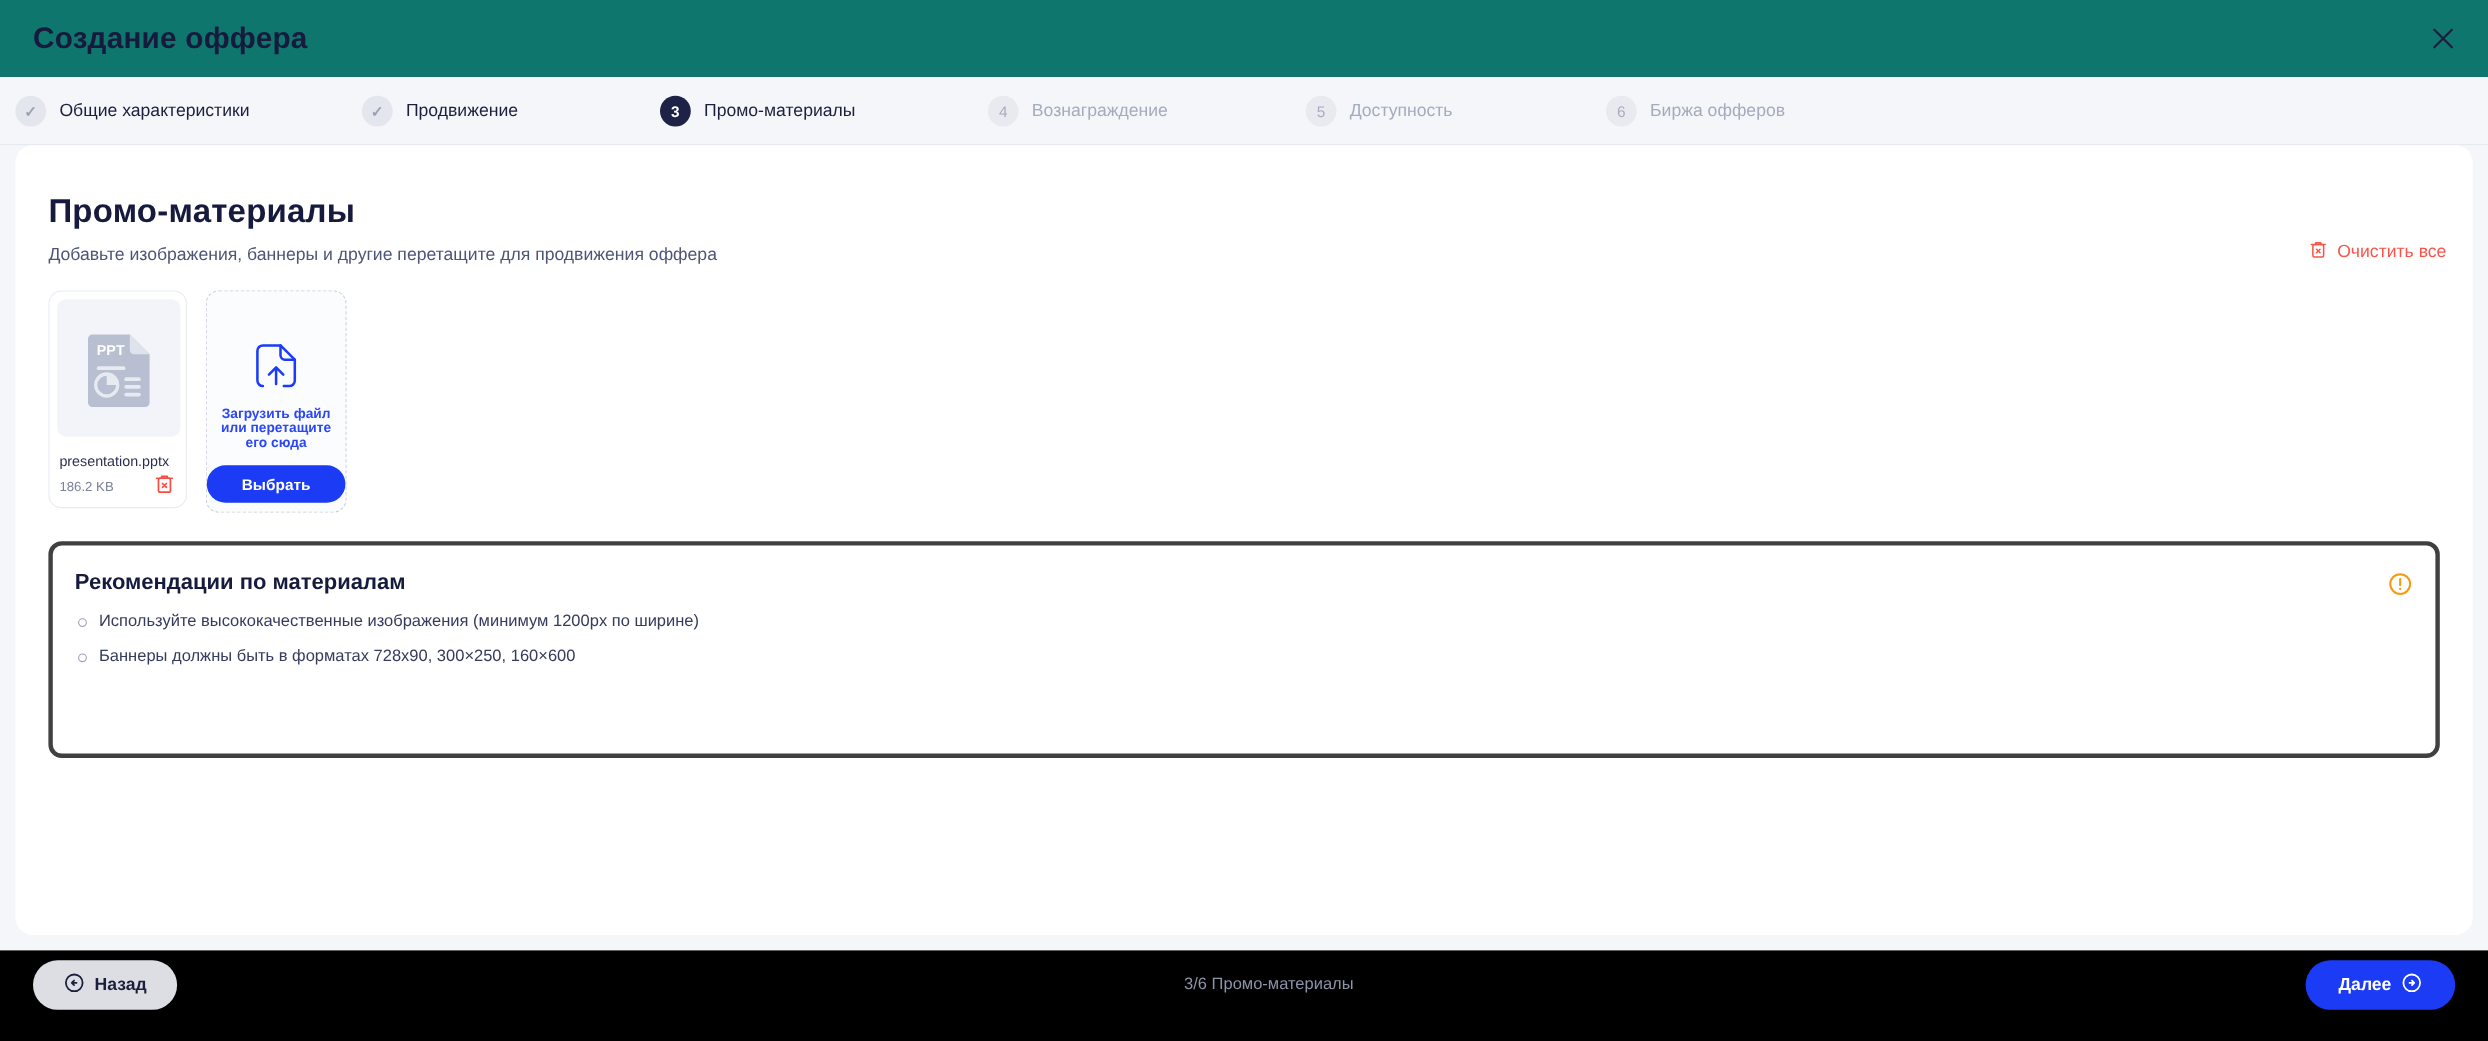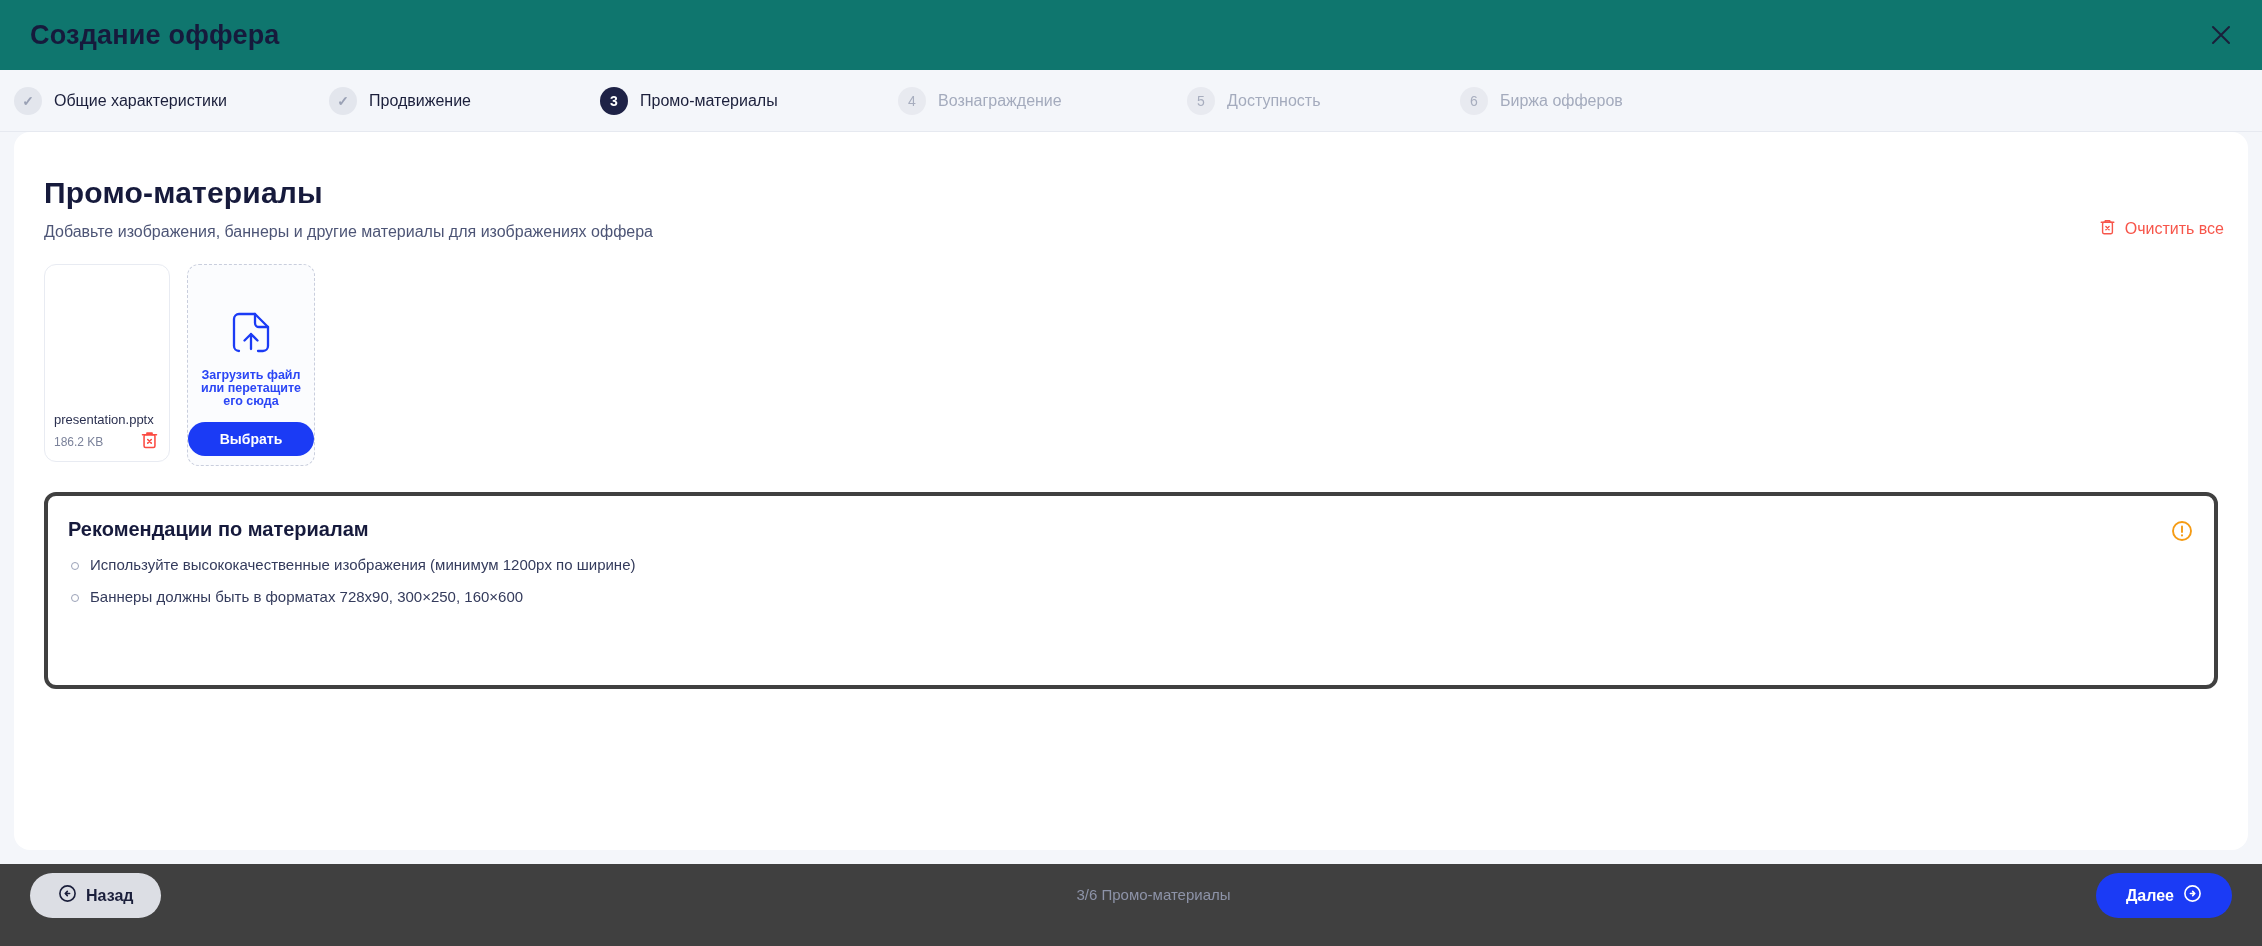--- a/index.html
+++ b/index.html
@@ -129,21 +129,21 @@
     font-size: 15px; color: #343b5c;
   }
   .recs-list li::before {
     content: ""; position: absolute; left: 3px; top: 6px;
     width: 6px; height: 6px; border: 1px solid #9ba2b8; border-radius: 50%;
   }
 
   
   .footer {
     position: absolute; left: 0; top: 864px; width: 2262px; height: 82px;
-    background: #404040;
+    background: #000000;
   }
   .btn-back {
     position: absolute; left: 30px; top: 9px;
     height: 45px; padding: 0 28px; border: none; border-radius: 23px;
     background: #dcdee4; color: #1b1f3b;
     font-family: inherit; font-size: 16px; font-weight: bold;
     display: flex; align-items: center; gap: 9px; cursor: pointer;
   }
   .footer-status {
     position: absolute; left: 0; top: 22px; width: 2262px; text-align: center;
@@ -193,37 +193,50 @@
       <div class="step-label">Доступность</div>
     </div>
     <div class="step todo" style="left: 1460px;">
       <div class="step-badge">6</div>
       <div class="step-label">Биржа офферов</div>
     </div>
   </div>
 
 <div class="card">
   <div class="page-title">Промо-материалы</div>
-  <div class="page-sub">Добавьте изображения, баннеры и другие материалы для изображениях оффера</div>
+  <div class="page-sub">Добавьте изображения, баннеры и другие перетащите для продвижения оффера</div>
 
   <div class="clear-all">
     <span>
       <svg width="17" height="18" viewBox="0 0 17 18" fill="none" stroke="#f7554a" stroke-width="1.4" stroke-linecap="round" stroke-linejoin="round">
         <path d="M2.2 4.3h12.6"></path>
         <path d="M6.2 4.3V2.8h4.6v1.5"></path>
         <rect x="3.6" y="4.3" width="9.8" height="11.4" rx="1.4"></rect>
         <path d="M6.9 8.6l3.2 3.2M10.1 8.6l-3.2 3.2"></path>
       </svg>
     </span>
     <span>Очистить все</span>
   </div>
 
   <div class="files">
 
     <div class="file-card">
+      <div class="file-thumb">
+        <svg width="68" height="74" viewBox="0 0 68 74">
+          <path d="M6 6 h38 l18 18 v44 a4 4 0 0 1 -4 4 H10 a4 4 0 0 1 -4 -4 V10 a4 4 0 0 1 4 -4 z" fill="#b7bfd0"></path>
+          <path d="M44 6 l18 18 h-14 a4 4 0 0 1 -4 -4 z" fill="#dfe3ec"></path>
+          <text x="14" y="25" font-family="Liberation Sans, sans-serif" font-size="13" font-weight="bold" fill="#ffffff">PPT</text>
+          <rect x="14" y="35" width="26" height="3.4" rx="1.7" fill="#e7eaf1"></rect>
+          <circle cx="23" cy="52" r="10" fill="none" stroke="#e7eaf1" stroke-width="3"></circle>
+          <path d="M23 52 L23 42 A10 10 0 0 1 33 52 z" fill="#e7eaf1"></path>
+          <rect x="39" y="45" width="15" height="3.4" rx="1.7" fill="#e7eaf1"></rect>
+          <rect x="39" y="52" width="15" height="3.4" rx="1.7" fill="#e7eaf1"></rect>
+          <rect x="39" y="59" width="15" height="3.4" rx="1.7" fill="#e7eaf1"></rect>
+        </svg>
+      </div>
       <div class="file-name">presentation.pptx</div>
       <div class="file-size">186.2 KB</div>
       <div class="file-del">
         <span>
           <svg width="19" height="20" viewBox="0 0 17 18" fill="none" stroke="#fb4b42" stroke-width="1.4" stroke-linecap="round" stroke-linejoin="round">
             <path d="M2.2 4.3h12.6"></path>
             <path d="M6.2 4.3V2.8h4.6v1.5"></path>
             <rect x="3.6" y="4.3" width="9.8" height="11.4" rx="1.4"></rect>
             <path d="M6.9 8.6l3.2 3.2M10.1 8.6l-3.2 3.2"></path>
           </svg>

